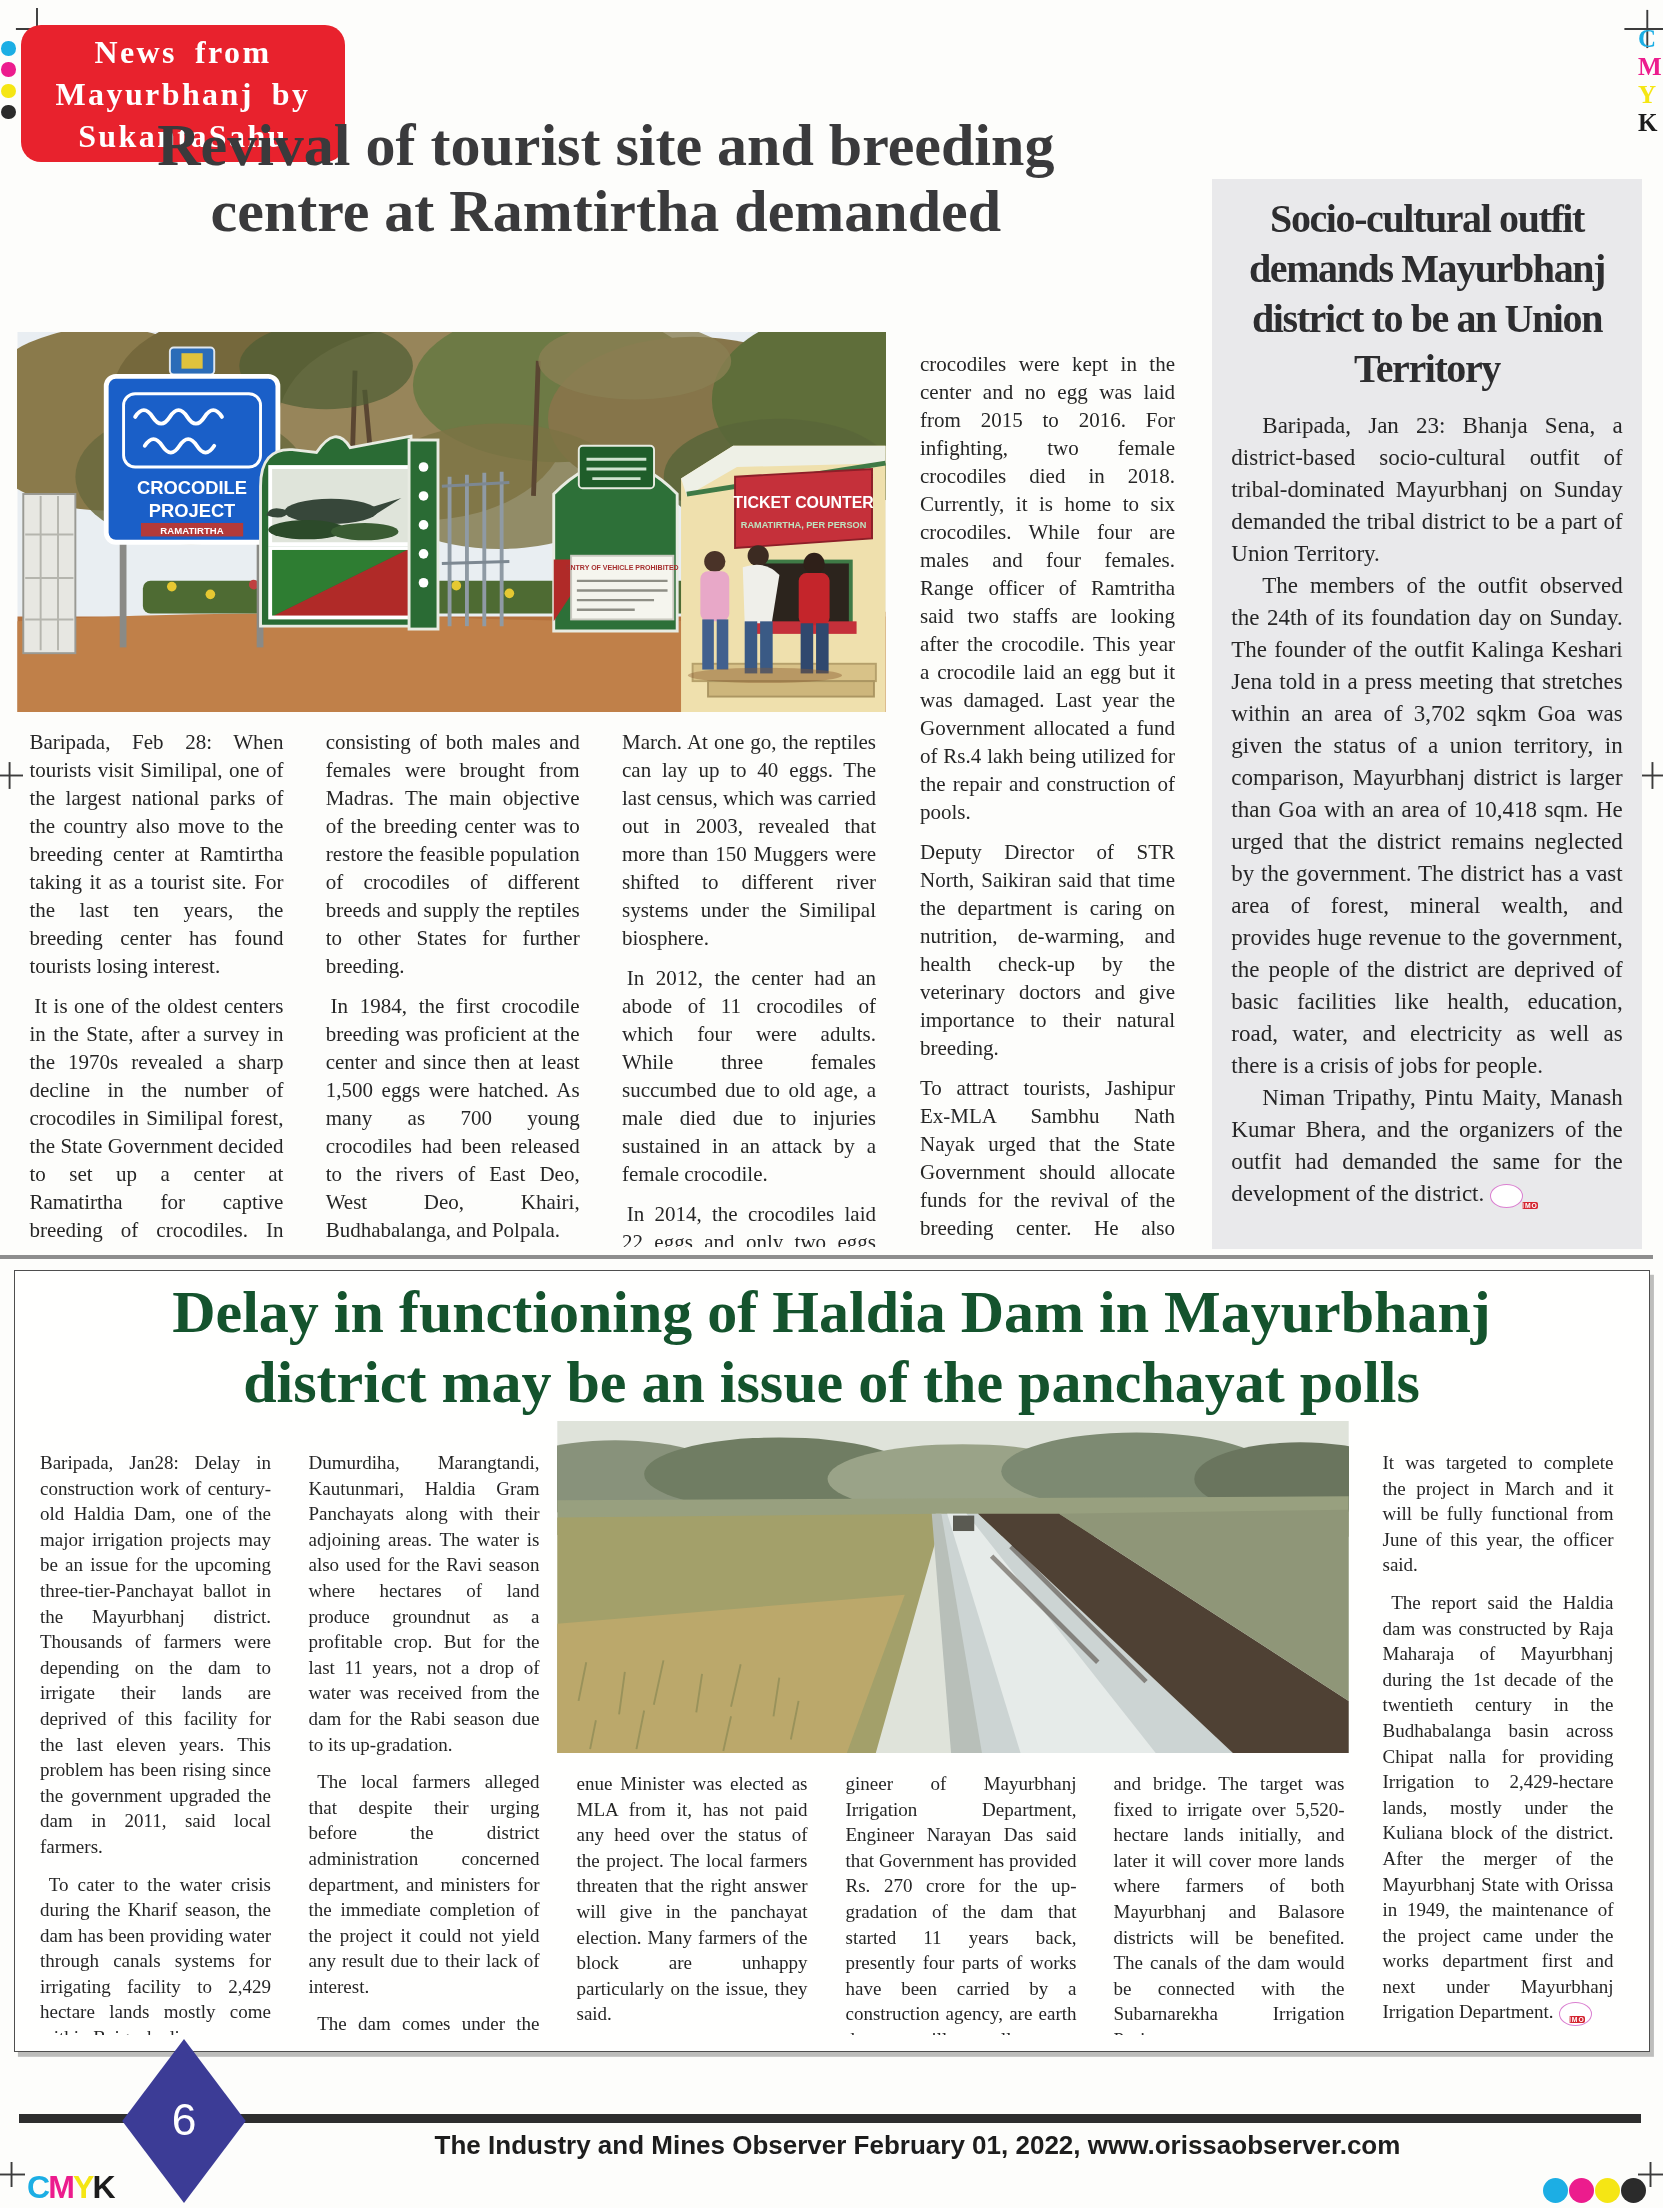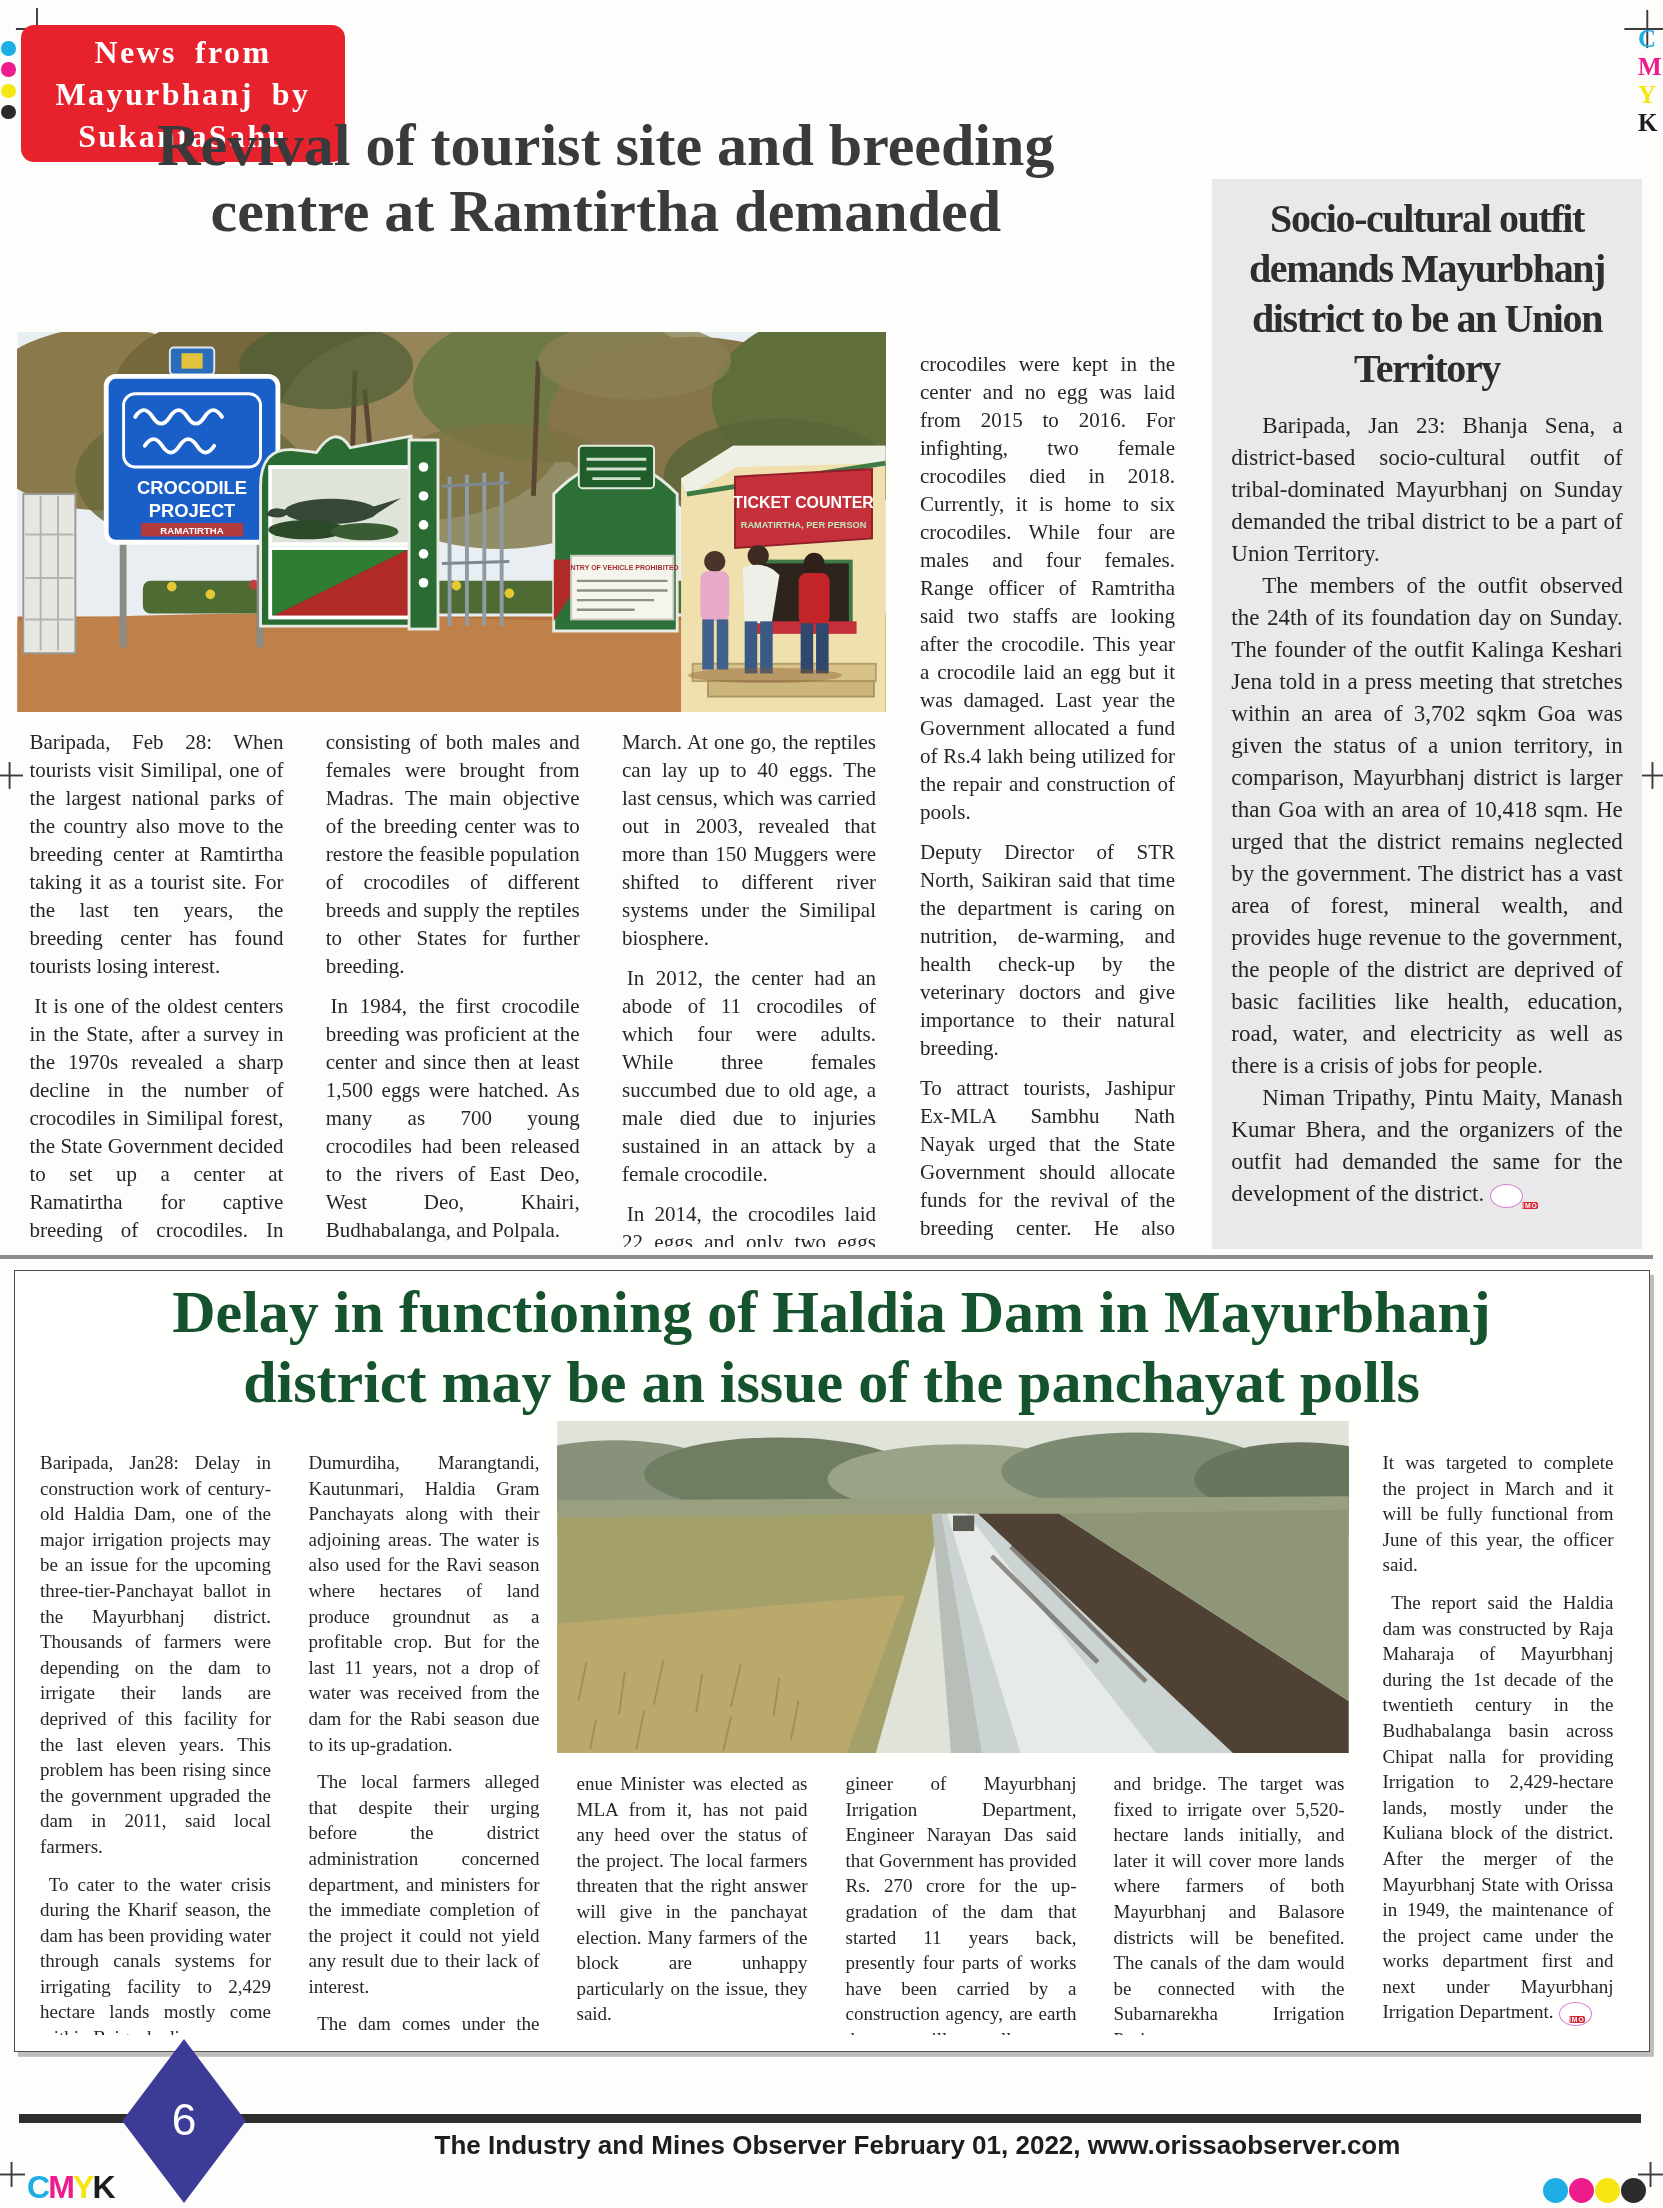--- a/index.html
+++ b/index.html
@@ -15,21 +15,21 @@
   .dot { width:14.5px; height:14.5px; border-radius:50%; }
   .cmyk-letters { position:absolute; left:1638px; top:25px; width:29px; text-align:left;
     font-family:"Liberation Serif", serif; font-weight:bold; font-size:25px; line-height:28px; }
   .cmyk-bl { position:absolute; left:27px; top:2169px; font-family:"Liberation Sans", sans-serif;
     font-weight:bold; font-size:32px; letter-spacing:-1.9px; }
   .dots-br { position:absolute; left:1543px; top:2178px; display:flex; gap:1px; }
   .dot-lg { width:25px; height:25px; border-radius:50%; }
   
   .badge {
     position:absolute; left:21px; top:25px; width:324px; height:137px;
-    background:#e8222d; border-radius:13px; color:#fff;
+    background:#e8222d; border-radius:20px; color:#fff;
     display:flex; flex-direction:column; justify-content:center; align-items:center;
     font-weight:bold; font-size:32px; line-height:42px; letter-spacing:2.4px; word-spacing:7.7px;
     text-align:center;
   }
   
   .a1-headline {
     position:absolute; left:19.3px; top:112px; width:1173px; text-align:center;
     font-weight:bold; font-size:60px; line-height:66px; color:#3a3a3c;
   }
   .a1-photo { position:absolute; left:17.4px; top:332px; width:869px; height:380px; }

